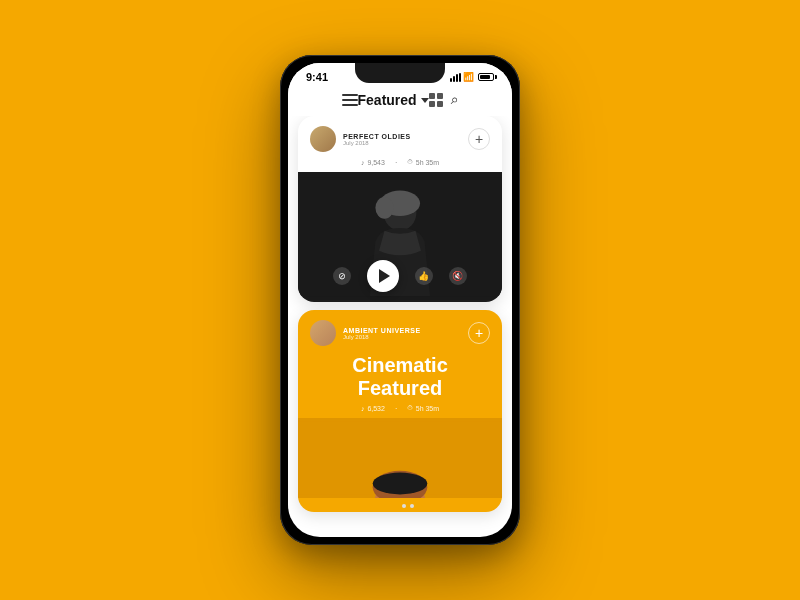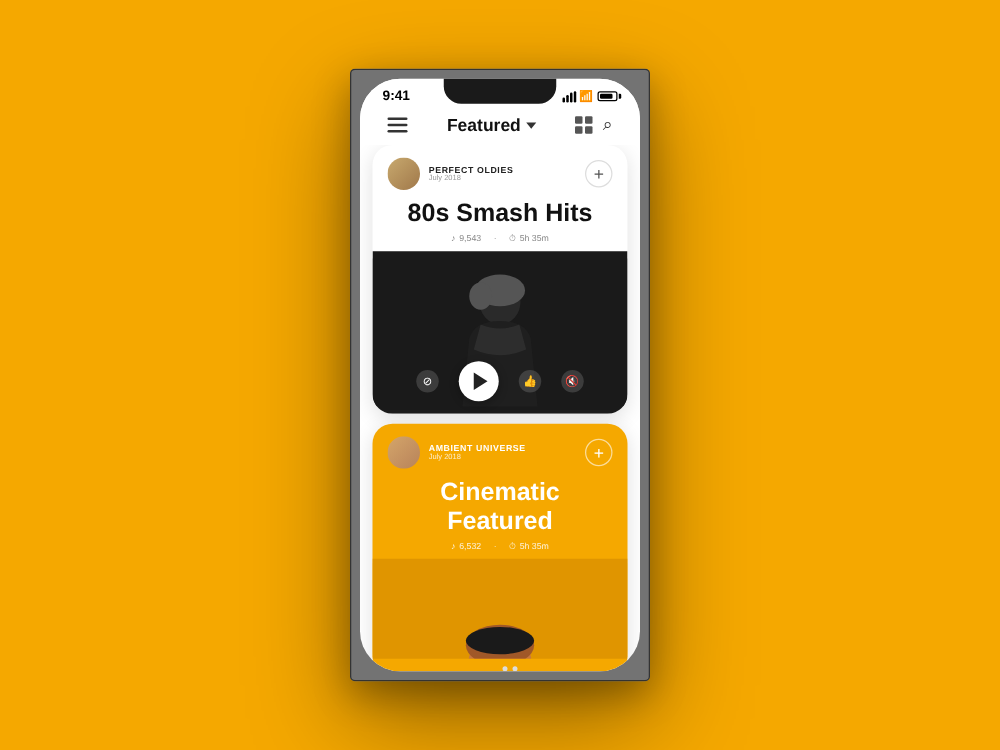--- a/index.html
+++ b/index.html
@@ -11,22 +11,22 @@
       display: flex;
       align-items: center;
       justify-content: center;
       font-family: -apple-system, BlinkMacSystemFont, 'Segoe UI', sans-serif;
       overflow: hidden;
     }
 
     .phone-outer {
       width: 240px;
       height: 490px;
-      background: #737373;
-      border-radius: 4px;
+      background: #000000;
+      border-radius: 32px;
       padding: 8px;
       box-shadow:
         0 30px 80px rgba(0,0,0,0.4),
         0 10px 30px rgba(0,0,0,0.3),
         inset 0 0 0 1px #333;
       position: relative;
     }
 
     .phone-inner {
       width: 100%;
@@ -119,21 +119,21 @@
       left: 50%;
       transform: translateX(-50%);
       z-index: 10;
     }
 
     
     .app-header {
       background: #fff;
       display: flex;
       align-items: center;
-      justify-content: space-between;
+      justify-content: center;
       padding: 6px 22px 8px;
       flex-shrink: 0;
     }
 
     .hamburger-icon {
       display: flex;
       flex-direction: column;
       gap: 3px;
       cursor: pointer;
     }
@@ -490,21 +490,20 @@
             <div class="author-info">
               <span class="author-name">PERFECT OLDIES</span>
               <span class="author-date">July 2018</span>
             </div>
           </div>
           <button class="add-btn">
             <span class="add-plus">+</span>
           </button>
         </div>
 
-        <div class="card-title">80s Smash Hits</div>
 
         <div class="card-stats">
           <div class="stat-item">
             <span class="stat-icon">♪</span>
             <span>9,543</span>
           </div>
           <span class="stat-item">·</span>
           <div class="stat-item">
             <span class="stat-icon">⏱</span>
             <span>5h 35m</span>

